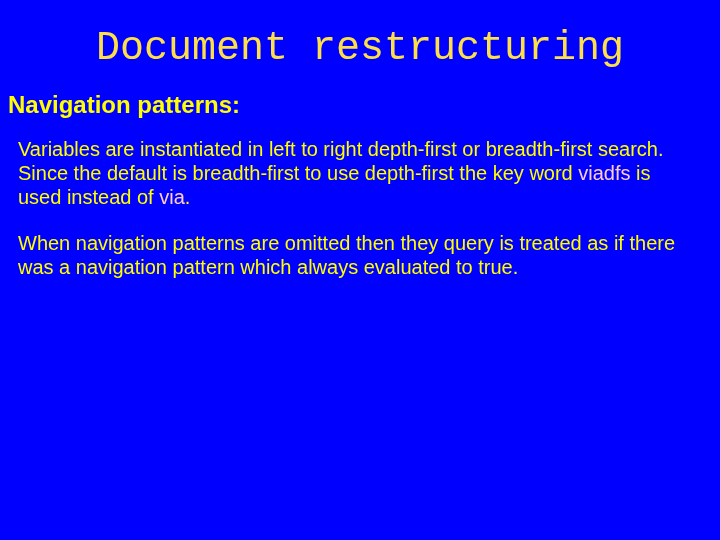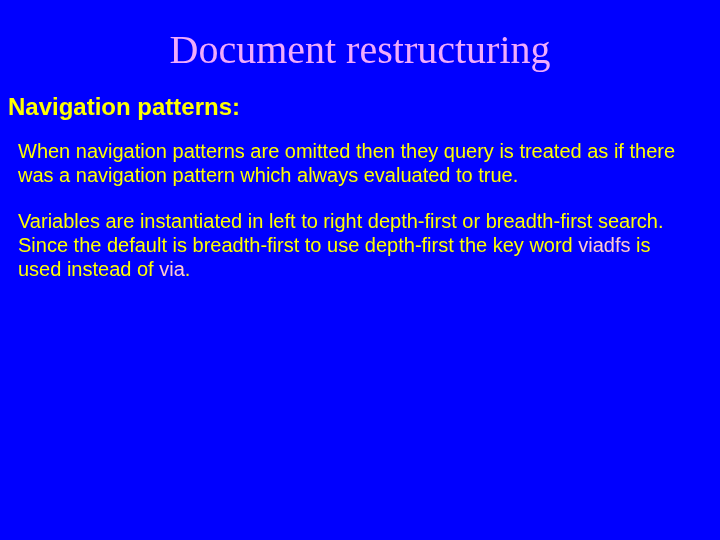--- a/index.html
+++ b/index.html
@@ -13,23 +13,23 @@
       background-color: #0000FF;
       font-family: Arial, Helvetica, sans-serif;
       overflow: hidden;
     }
     .slide {
       width: 100%;
       height: 100%;
       padding: 0;
     }
     .title {
-      font-family: Liberation Serif, serif;
+      font-family: Liberation Mono, monospace;
       font-size: 40px;
-      color: #f0abfc;
+      color: #fde047;
       text-align: center;
       padding-top: 26px;
       padding-bottom: 20px;
       font-weight: normal;
     }
     .subtitle {
       font-size: 24px;
       color: #FFFF00;
       padding-left: 8px;
       padding-bottom: 18px;
@@ -46,15 +46,15 @@
     .keyword {
       color: #FFCCCC;
     }
   </style>
 </head>
 <body>
 
 <div class="slide">
   <h1 class="title">Document restructuring</h1>
   <div class="subtitle">Navigation patterns:</div>
+  <p class="body-para"><span>Variables are instantiated in left to right depth-first or breadth-first search.  Since the default is breadth-first to use depth-first the key word </span><span class="keyword">viadfs</span><span> is used instead of </span><span class="keyword">via</span><span>.</span></p>
   <p class="body-para">When navigation patterns are omitted then they query is treated as if there was a navigation pattern which always evaluated to true.</p>
-  <p class="body-para"><span>Variables are instantiated in left to right depth-first or breadth-first search.  Since the default is breadth-first to use depth-first the key word </span><span class="keyword">viadfs</span><span> is used instead of </span><span class="keyword">via</span><span>.</span></p>
 </div>
 
 </body></html>

